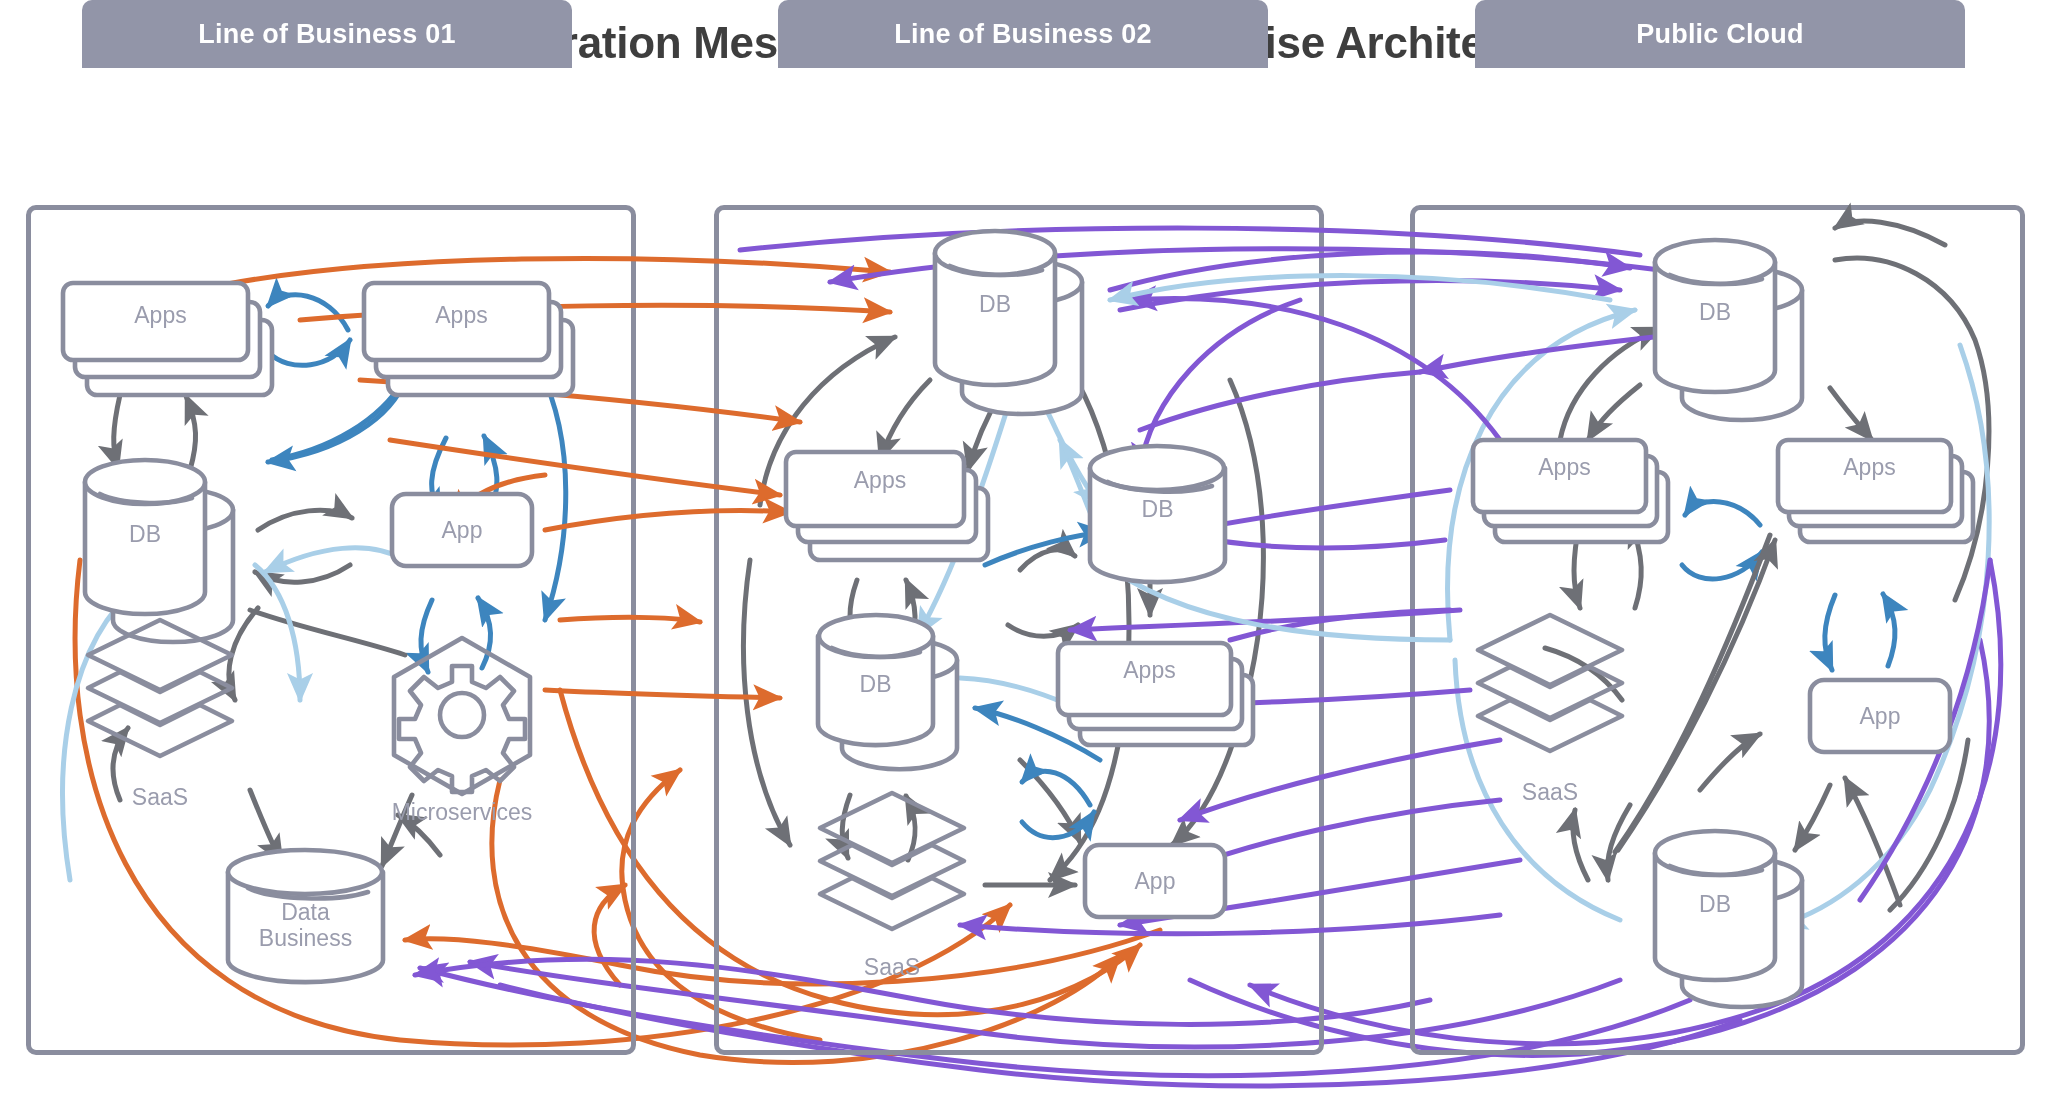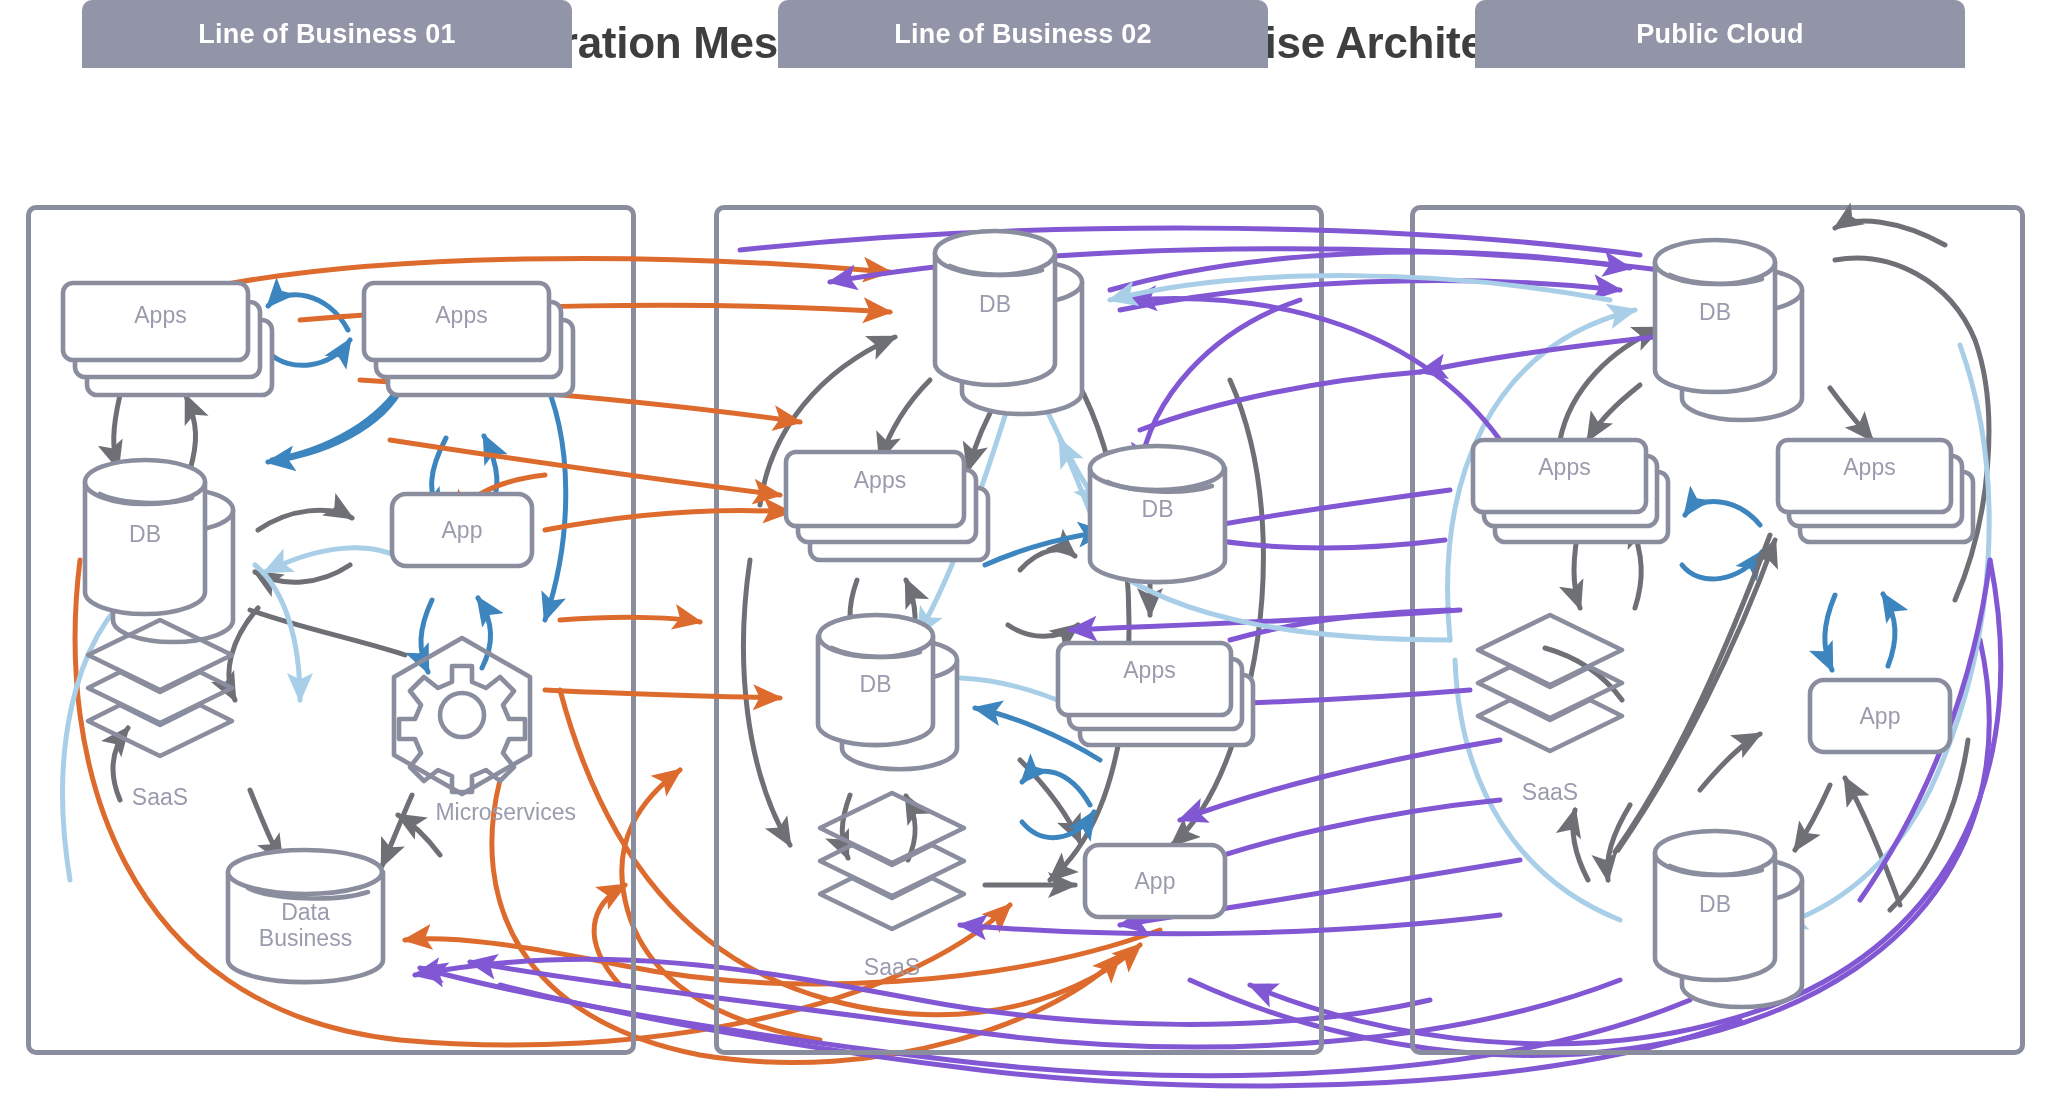--- a/index.html
+++ b/index.html
@@ -358,21 +358,21 @@
       <ellipse class="shape" cx="1715" cy="853" rx="60" ry="22"></ellipse>
       <path class="shape-nf" d="M1670,866 C1692,876 1738,878 1762,870"></path>
     </g>
   </svg>
 
   <div class="nodelabel" style="left:73px;top:303px;width:175px;">Apps</div>
   <div class="nodelabel" style="left:374px;top:303px;width:175px;">Apps</div>
   <div class="nodelabel" style="left:85px;top:522px;width:120px;">DB</div>
   <div class="nodelabel" style="left:392px;top:518px;width:140px;">App</div>
   <div class="nodelabel" style="left:100px;top:785px;width:120px;">SaaS</div>
-  <div class="nodelabel" style="left:376px;top:800px;width:200px;text-align:right;">Microservices</div>
+  <div class="nodelabel" style="left:362px;top:800px;width:200px;">Microservices</div>
   <div class="nodelabel" style="left:228px;top:900px;width:155px;">Data
 Business</div>
 
   <div class="nodelabel" style="left:935px;top:292px;width:120px;">DB</div>
   <div class="nodelabel" style="left:796px;top:468px;width:168px;">Apps</div>
   <div class="nodelabel" style="left:1090px;top:497px;width:135px;">DB</div>
   <div class="nodelabel" style="left:818px;top:672px;width:115px;">DB</div>
   <div class="nodelabel" style="left:1068px;top:658px;width:163px;">Apps</div>
   <div class="nodelabel" style="left:832px;top:955px;width:120px;">SaaS</div>
   <div class="nodelabel" style="left:1085px;top:869px;width:140px;">App</div>

